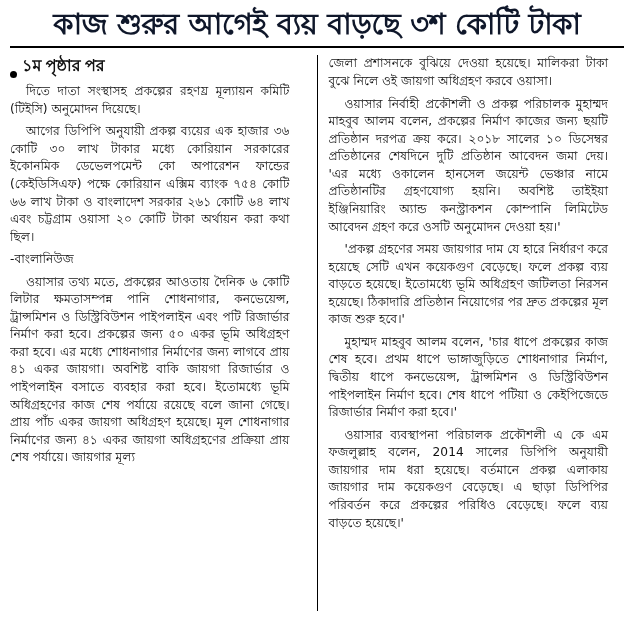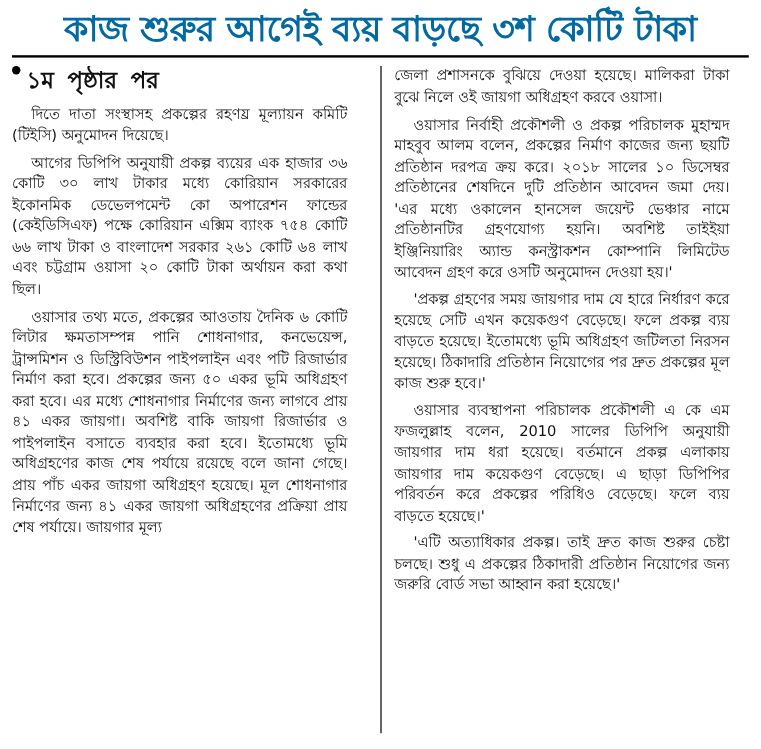--- a/index.html
+++ b/index.html
@@ -22,21 +22,21 @@
     padding: 6px 10px 4px 10px;
     position: relative;
   }
   .headline {
     font-family: "DejaVu Sans", "Liberation Sans", sans-serif;
     font-weight: bold;
     font-size: 29px;
     line-height: 1.12;
     letter-spacing: -0.4px;
     text-align: center;
-    color: #0369a1;
+    color: #0f172a;
     margin: 2px 0 6px 0;
     white-space: nowrap;
   }
   .rule {
     border: none;
     border-top: 2px solid #000;
     margin: 0 0 7px 0;
     height: 0;
   }
   .columns {
@@ -57,26 +57,26 @@
   }
   .col-left { padding-right: 9px; }
   .col-divider {
     width: 1px;
     background: #000;
     margin: 0 2px;
     flex: 0 0 1px;
   }
   .col-right { padding-left: 9px; }
   .kicker {
-    font-family: Liberation Mono, monospace;
+    font-family: Liberation Sans, sans-serif;
     font-weight: bold;
-    font-size: 19px;
+    font-size: 16px;
     margin: 0 0 5px 0;
     display: flex;
-    align-items: flex-start;
+    align-items: flex-end;
     gap: 5px;
   }
   .bullet {
     display: inline-block;
     width: 7px;
     height: 7px;
     border-radius: 50%;
     background: #000;
     flex: 0 0 7px;
   }
@@ -105,27 +105,28 @@
 
   <div class="columns">
 
     <div class="col col-left">
       <div class="kicker">
         <span class="bullet"></span>
         <span>১ম পৃষ্ঠার পর</span>
       </div>
       <p class="para">দিতে দাতা সংস্থাসহ প্রকল্পের রহণয্র মূল্যায়ন কমিটি (টিইসি) অনুমোদন দিয়েছে।</p>
       <p class="para">আগের ডিপিপি অনুযায়ী প্রকল্প ব্যয়ের এক হাজার ৩৬ কোটি ৩০ লাখ টাকার মধ্যে কোরিয়ান সরকারের ইকোনমিক ডেভেলপমেন্ট কো অপারেশন ফান্ডের (কেইডিসিএফ) পক্ষে কোরিয়ান এক্সিম ব্যাংক ৭৫৪ কোটি ৬৬ লাখ টাকা ও বাংলাদেশ সরকার ২৬১ কোটি ৬৪ লাখ এবং চট্টগ্রাম ওয়াসা ২০ কোটি টাকা অর্থায়ন করা কথা ছিল।</p>
+      <p class="credit">-বাংলানিউজ</p>
       <p class="para">ওয়াসার তথ্য মতে, প্রকল্পের আওতায় দৈনিক ৬ কোটি লিটার ক্ষমতাসম্পন্ন পানি শোধনাগার, কনভেয়েন্স, ট্রান্সমিশন ও ডিস্ট্রিবিউশন পাইপলাইন এবং পটি রিজার্ভার নির্মাণ করা হবে। প্রকল্পের জন্য ৫০ একর ভূমি অধিগ্রহণ করা হবে। এর মধ্যে শোধনাগার নির্মাণের জন্য লাগবে প্রায় ৪১ একর জায়গা। অবশিষ্ট বাকি জায়গা রিজার্ভার ও পাইপলাইন বসাতে ব্যবহার করা হবে। ইতোমধ্যে ভূমি অধিগ্রহণের কাজ শেষ পর্যায়ে রয়েছে বলে জানা গেছে। প্রায় পাঁচ একর জায়গা অধিগ্রহণ হয়েছে। মূল শোধনাগার নির্মাণের জন্য ৪১ একর জায়গা অধিগ্রহণের প্রক্রিয়া প্রায় শেষ পর্যায়ে। জায়গার মূল্য</p>
     </div>
 
     <div class="col-divider"></div>
 
     <div class="col col-right">
       <p class="para noindent">জেলা প্রশাসনকে বুঝিয়ে দেওয়া হয়েছে। মালিকরা টাকা বুঝে নিলে ওই জায়গা অধিগ্রহণ করবে ওয়াসা।</p>
       <p class="para">ওয়াসার নির্বাহী প্রকৌশলী ও প্রকল্প পরিচালক মুহাম্মদ মাহবুব আলম বলেন, প্রকল্পের নির্মাণ কাজের জন্য ছয়টি প্রতিষ্ঠান দরপত্র ক্রয় করে। ২০১৮ সালের ১০ ডিসেম্বর প্রতিষ্ঠানের শেষদিনে দুটি প্রতিষ্ঠান আবেদন জমা দেয়। 'এর মধ্যে ওকালেন হানসেল জয়েন্ট ভেঞ্চার নামে প্রতিষ্ঠানটির গ্রহণযোগ্য হয়নি। অবশিষ্ট তাইইয়া ইঞ্জিনিয়ারিং অ্যান্ড কনস্ট্রাকশন কোম্পানি লিমিটেড আবেদন গ্রহণ করে ওসটি অনুমোদন দেওয়া হয়।'</p>
       <p class="para">'প্রকল্প গ্রহণের সময় জায়গার দাম যে হারে নির্ধারণ করে হয়েছে সেটি এখন কয়েকগুণ বেড়েছে। ফলে প্রকল্প ব্যয় বাড়তে হয়েছে। ইতোমধ্যে ভূমি অধিগ্রহণ জটিলতা নিরসন হয়েছে। ঠিকাদারি প্রতিষ্ঠান নিয়োগের পর দ্রুত প্রকল্পের মূল কাজ শুরু হবে।'</p>
-      <p class="para">ওয়াসার ব্যবস্থাপনা পরিচালক প্রকৌশলী এ কে এম ফজলুল্লাহ বলেন, 2010 সালের ডিপিপি অনুযায়ী জায়গার দাম ধরা হয়েছে। বর্তমানে প্রকল্প এলাকায় জায়গার দাম কয়েকগুণ বেড়েছে। এ ছাড়া ডিপিপির পরিবর্তন করে প্রকল্পের পরিধিও বেড়েছে। ফলে ব্যয় বাড়তে হয়েছে।'</p>
-      <p class="para">'এটি অত্যাধিকার প্রকল্প। তাই দ্রুত কাজ শুরুর চেষ্টা চলছে। শুধু এ প্রকল্পের ঠিকাদারী প্রতিষ্ঠান নিয়োগের জন্য জরুরি বোর্ড সভা আহ্বান করা হয়েছে।'</p>
+      <p class="para">মুহাম্মদ মাহবুব আলম বলেন, 'চার ধাপে প্রকল্পের কাজ শেষ হবে। প্রথম ধাপে ভাঙ্গাজুড়িতে শোধনাগার নির্মাণ, দ্বিতীয় ধাপে কনভেয়েন্স, ট্রান্সমিশন ও ডিস্ট্রিবিউশন পাইপলাইন নির্মাণ হবে। শেষ ধাপে পটিয়া ও কেইপিজেডে রিজার্ভার নির্মাণ করা হবে।'</p>
+      <p class="para">ওয়াসার ব্যবস্থাপনা পরিচালক প্রকৌশলী এ কে এম ফজলুল্লাহ বলেন, 2014 সালের ডিপিপি অনুযায়ী জায়গার দাম ধরা হয়েছে। বর্তমানে প্রকল্প এলাকায় জায়গার দাম কয়েকগুণ বেড়েছে। এ ছাড়া ডিপিপির পরিবর্তন করে প্রকল্পের পরিধিও বেড়েছে। ফলে ব্যয় বাড়তে হয়েছে।'</p>
     </div>
 
   </div>
 </div>
 
 </body></html>

